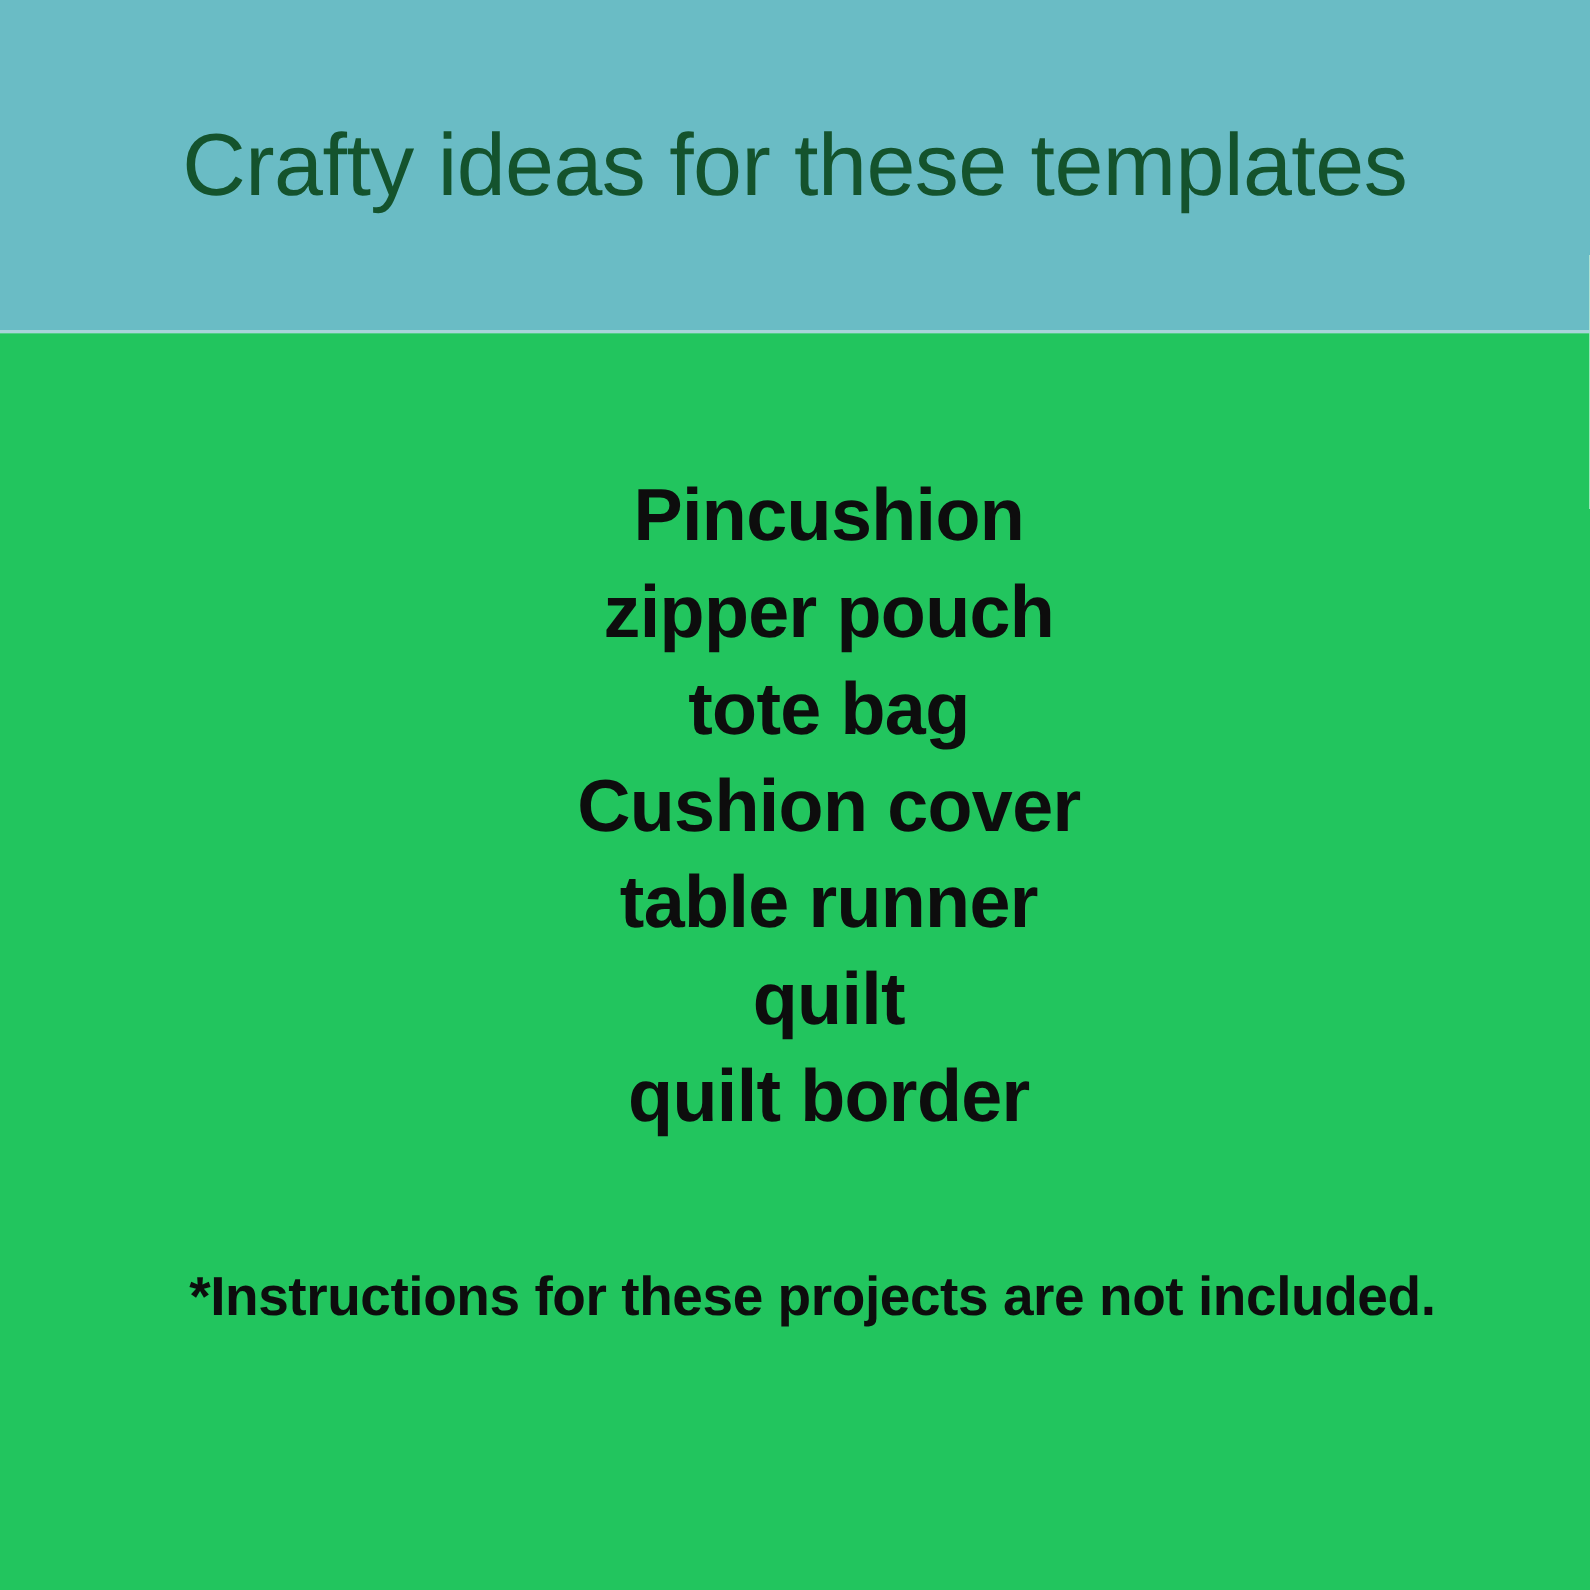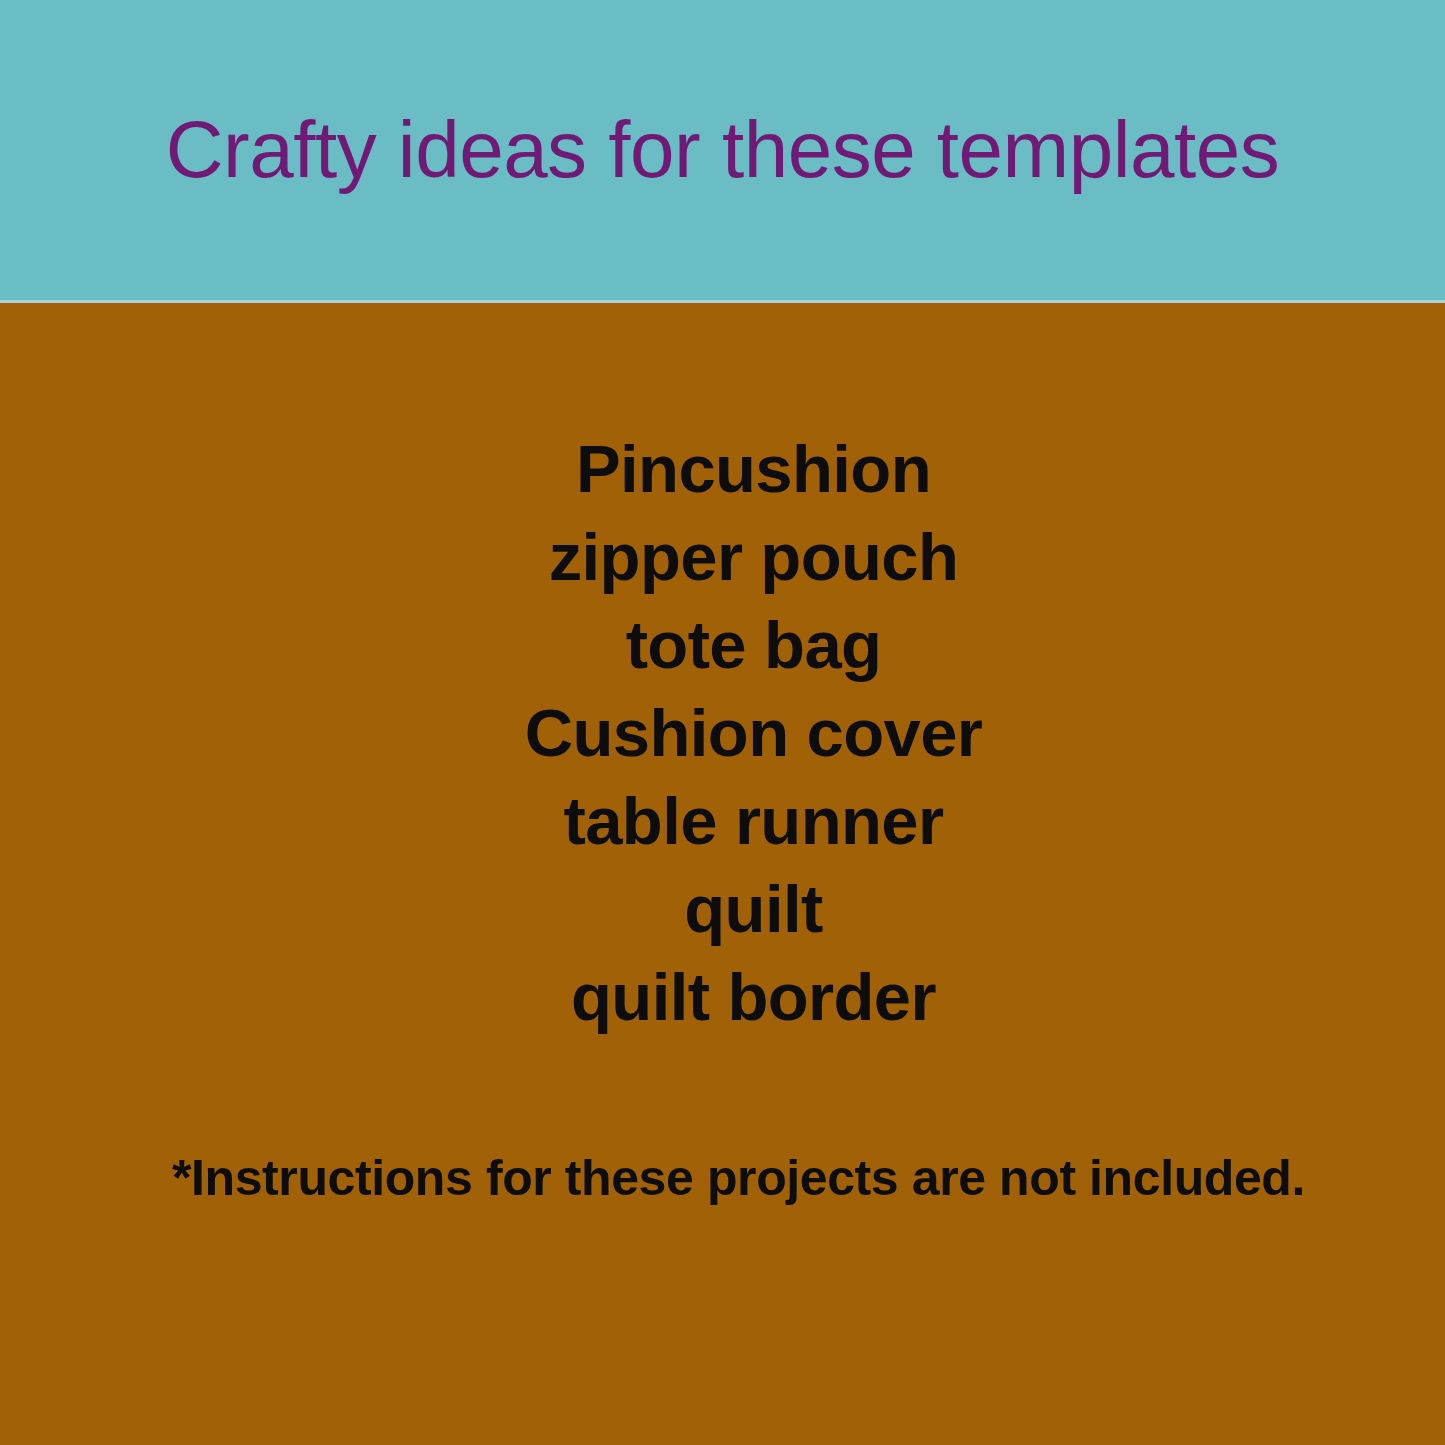--- a/index.html
+++ b/index.html
@@ -39,41 +39,41 @@
   .header-band::after {
     content: "";
     position: absolute;
     left: 0;
     bottom: 0;
     width: 100%;
     height: 3px;
     background: #a8d4da;
   }
   .header-title {
-    color: #701a75;
+    color: #14532d;
     font-family: "Liberation Sans", sans-serif;
     font-size: 80px;
     font-weight: 400;
     letter-spacing: -0.5px;
     line-height: 1.05;
     text-align: right;
     white-space: nowrap;
     margin: 0;
     padding: 0 20px;
     transform: translateY(-2px);
   }
 
   
   .body-area {
     position: absolute;
     left: 0;
     top: 303px;
     width: 1445px;
     height: 1142px;
-    background: #a16207;
+    background: #22c55e;
   }
 
   .ideas-list {
     position: absolute;
     left: 0;
     top: 122px;           
     width: 1445px;
     margin: 0;
     padding: 0;
     list-style: none;

